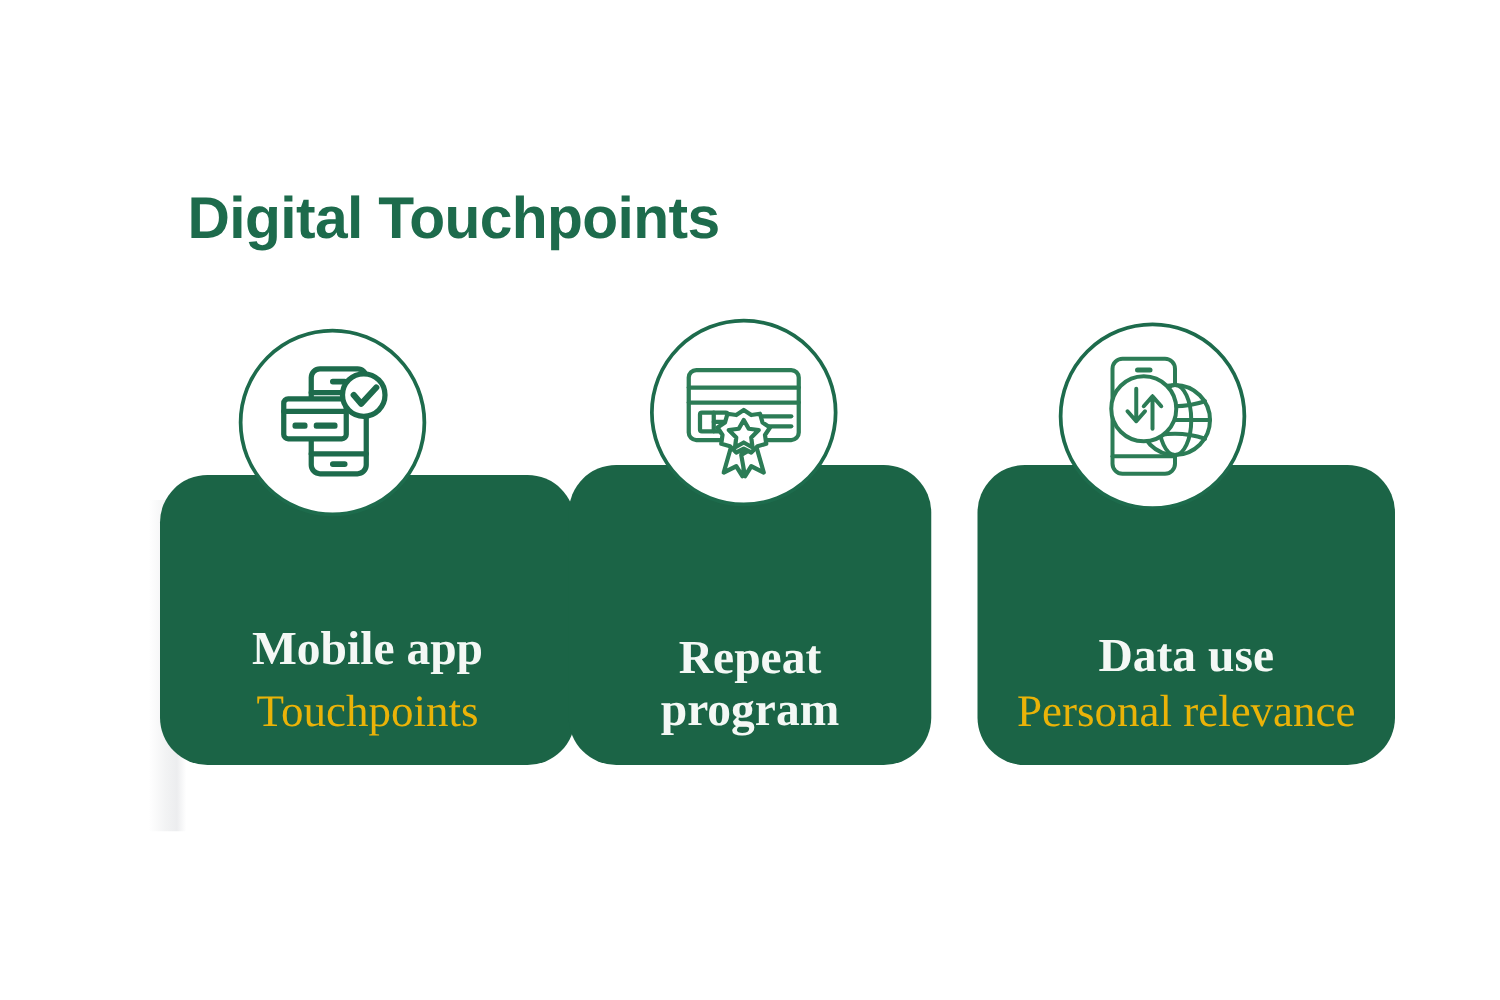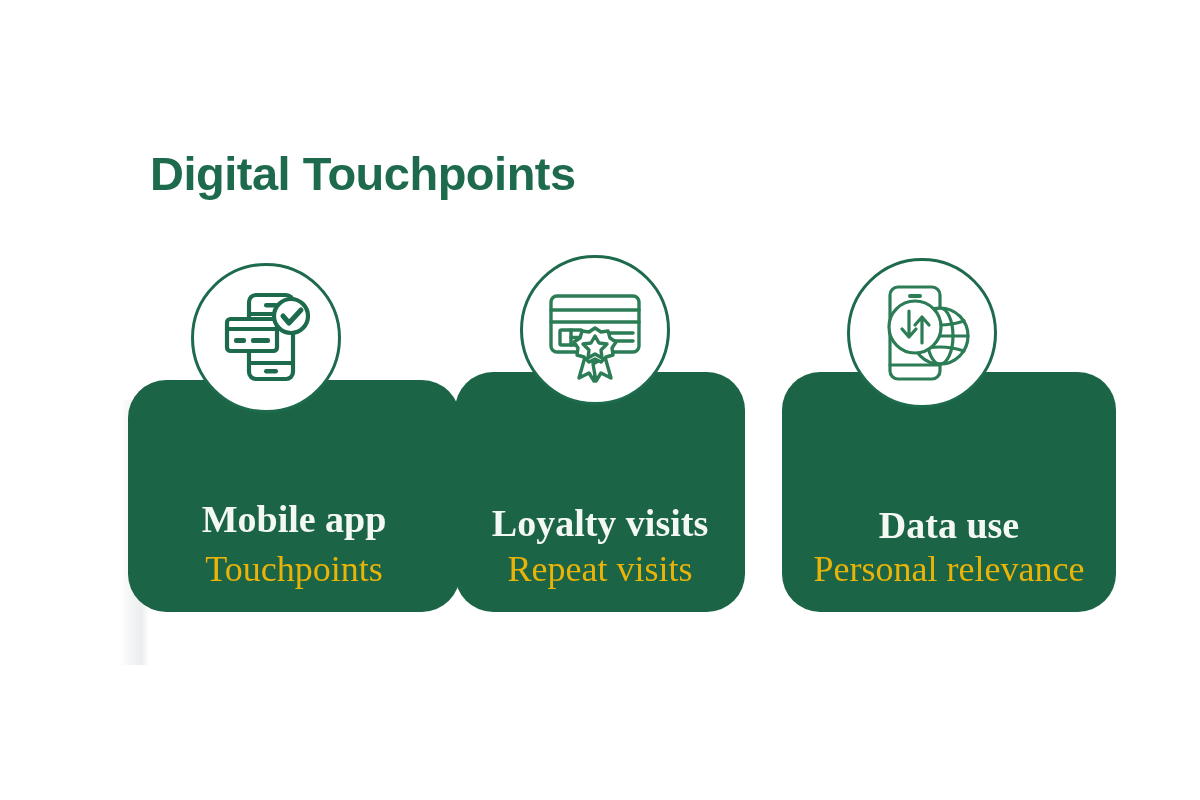--- a/index.html
+++ b/index.html
@@ -186,22 +186,21 @@
             <circle cx="80" cy="33" r="17" fill="#ffffff"></circle>
             <polyline points="72,33 78,40 90,27" stroke-width="5"></polyline>
           </svg>
         </span>
       </div>
     </div>
 
     <div class="card-group" id="card-2">
 
       <div class="card-body">
-        <div class="card-title">Loyalty visits</div>
-        <div class="card-subtitle">Repeat visits</div>
+        <div class="card-title">Repeat program</div>
       </div>
 
       <div class="icon-badge" id="badge-2">
         <span>
           <svg width="112" height="112" viewBox="0 0 112 112" fill="none" stroke="#2c7c56" stroke-width="3.4" stroke-linecap="round" stroke-linejoin="round">
 
             <rect x="12" y="22" width="88" height="56" rx="6" ry="6" fill="#ffffff"></rect>
             <line x1="12" y1="36" x2="100" y2="36"></line>
             <line x1="12" y1="48" x2="100" y2="48"></line>
 

